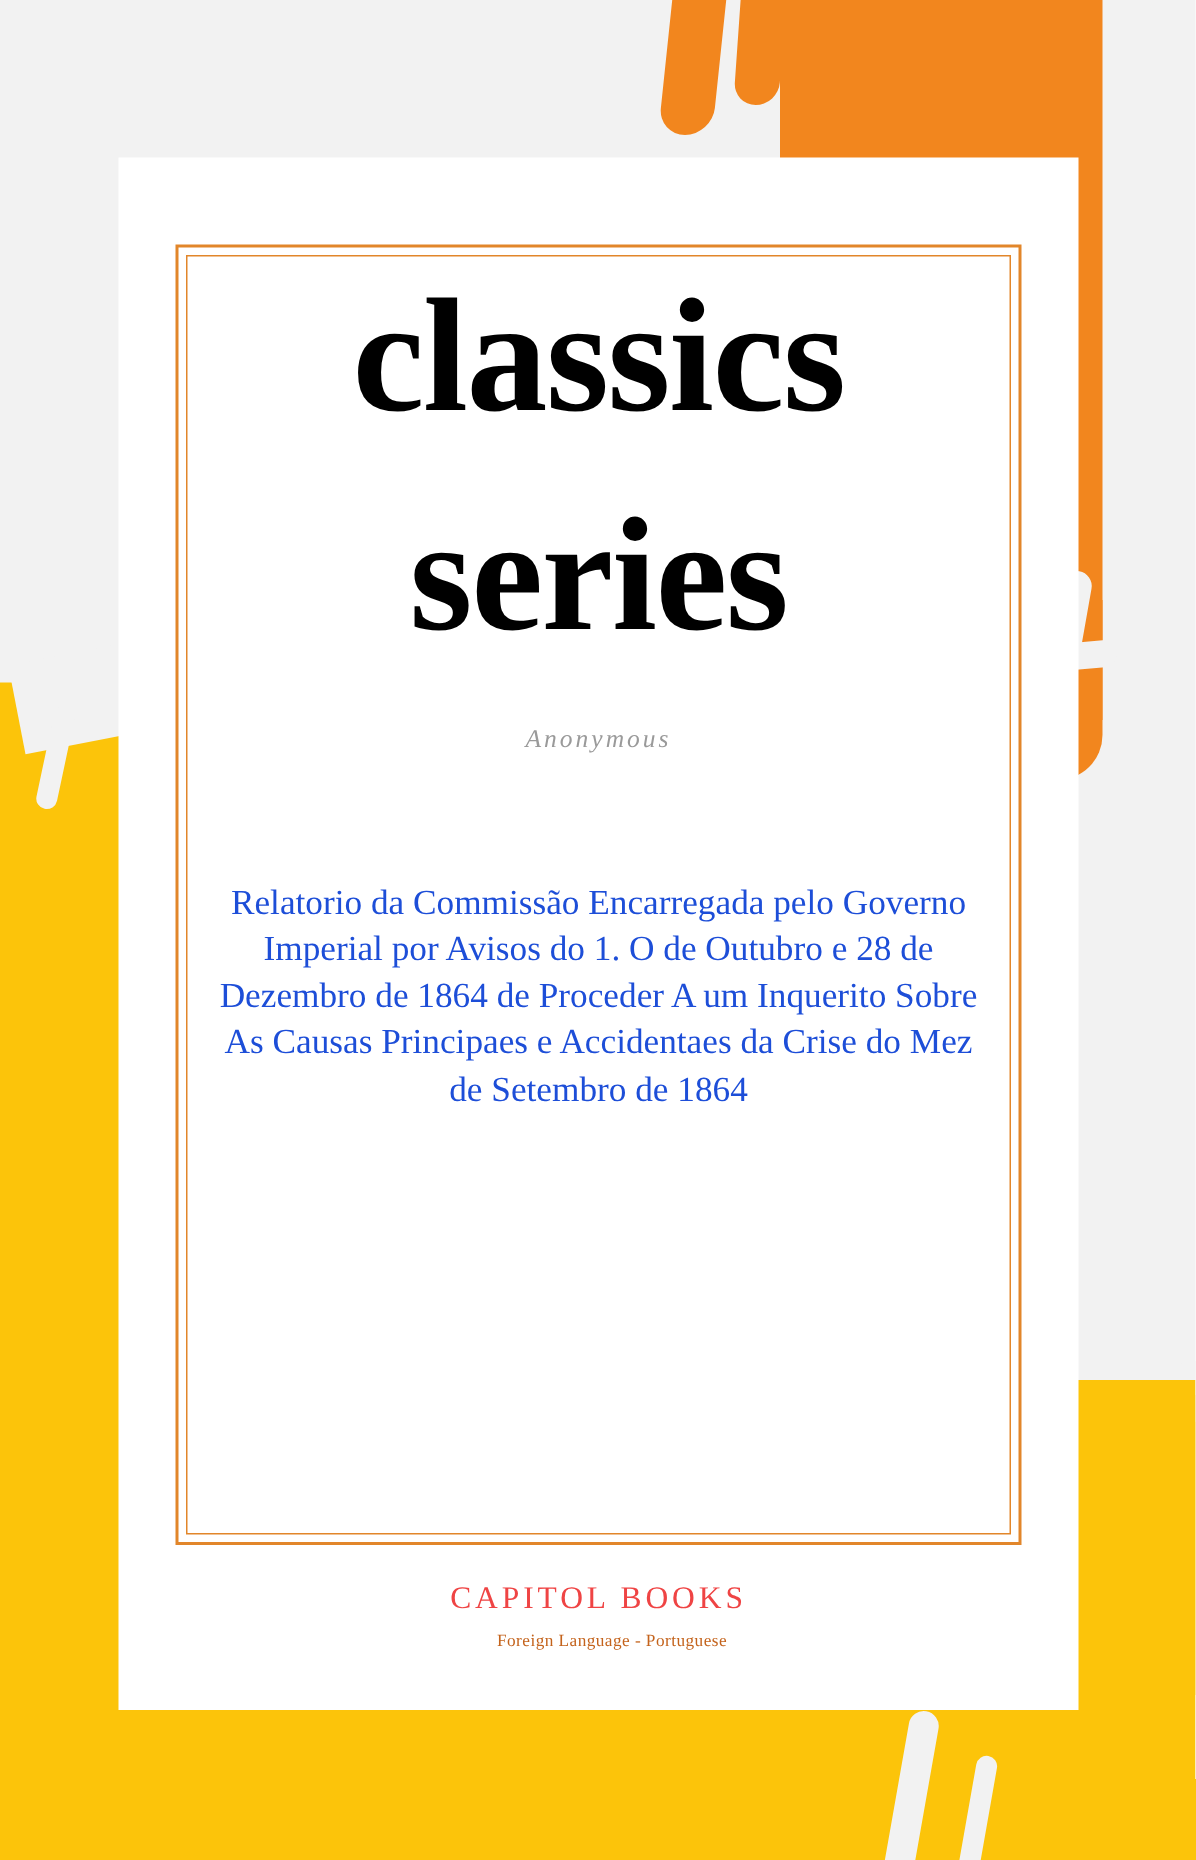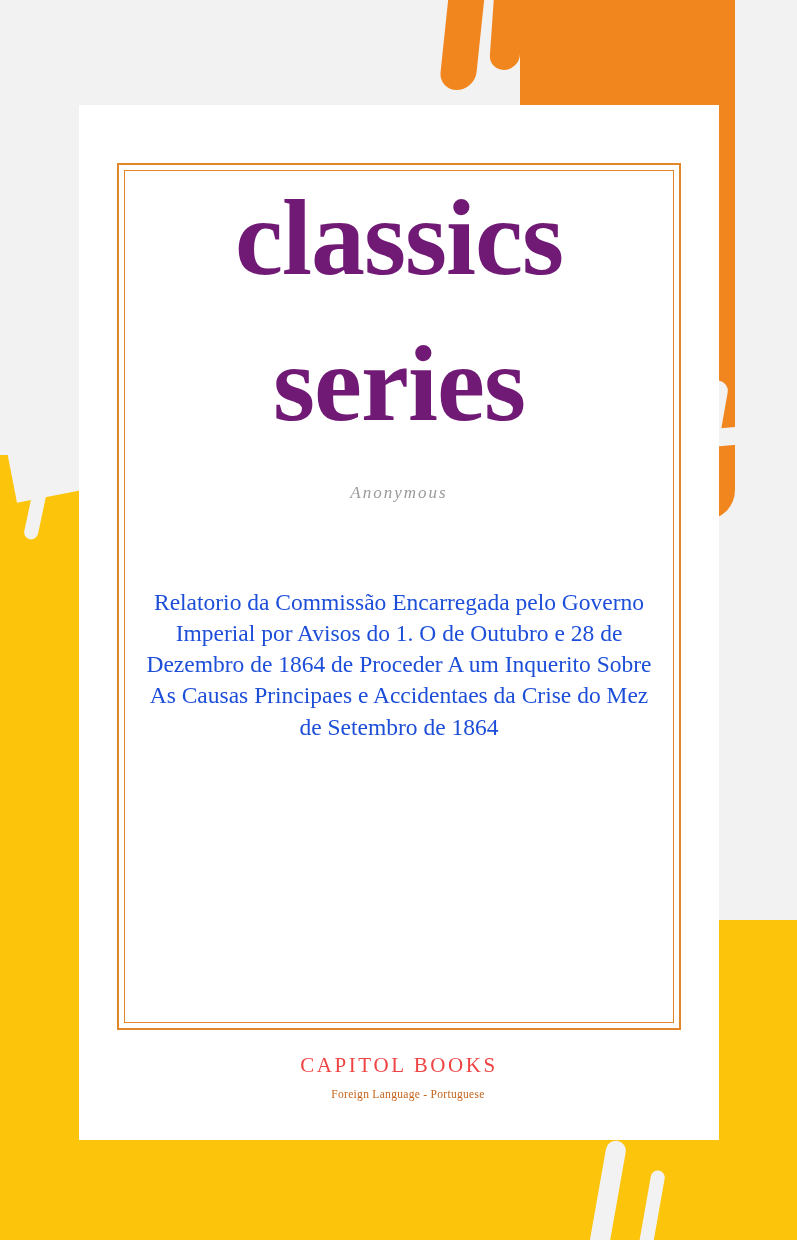--- a/index.html
+++ b/index.html
@@ -186,21 +186,21 @@
     right: 60px;
     top: 80px;
     text-align: center;
   }
 
   .series-title {
     font-family: "Liberation Serif", serif;
     font-weight: bold;
     font-size: 108px;
     line-height: 0.98;
-    color: #701a75;
+    color: #000000;
     letter-spacing: -1px;
     margin: 0;
   }
   .series-title .line2 {
     display: block;
     margin-top: 40px;
   }
 
   .author {
     margin-top: 46px;

